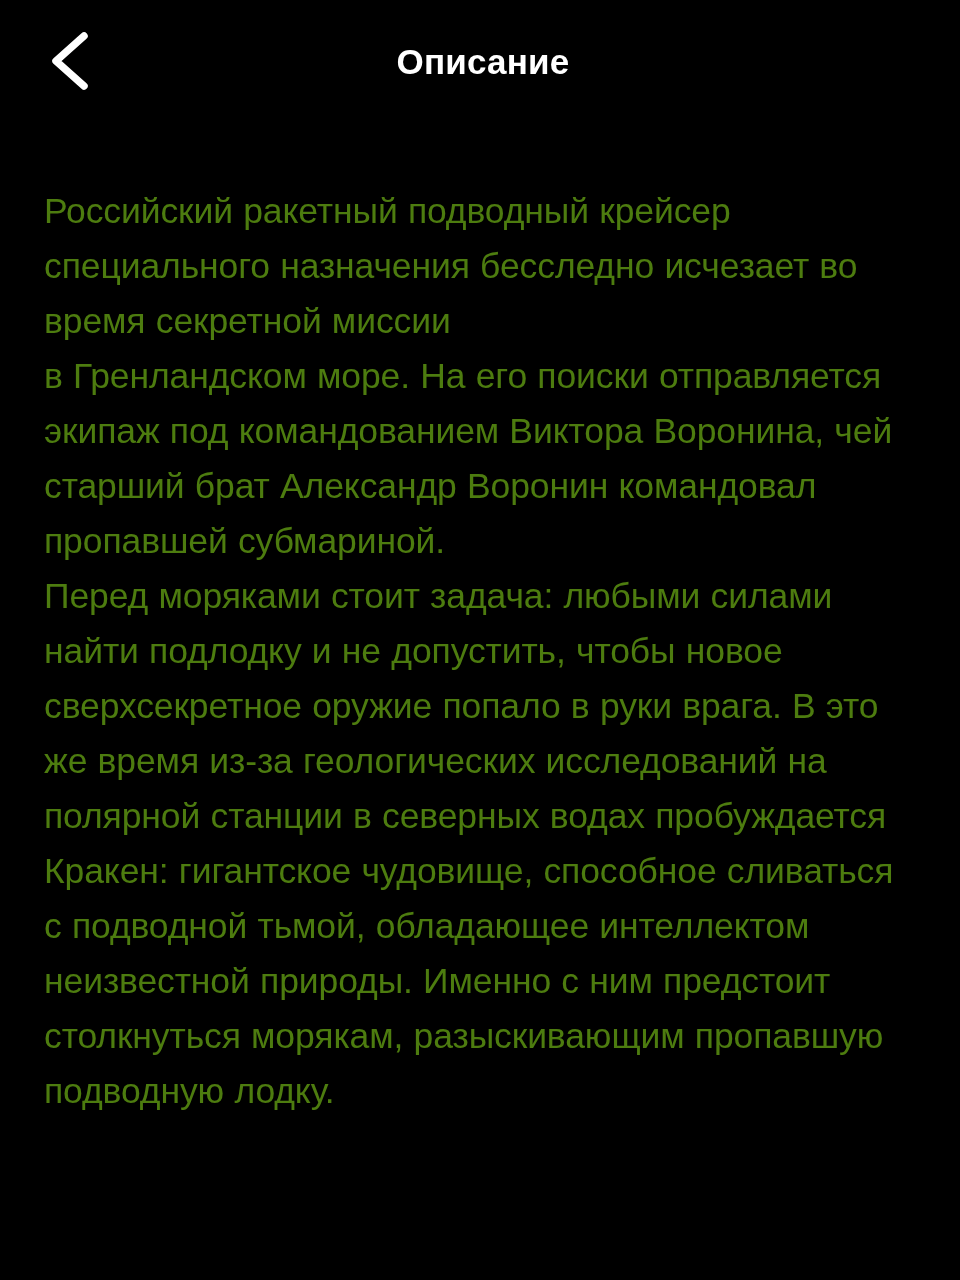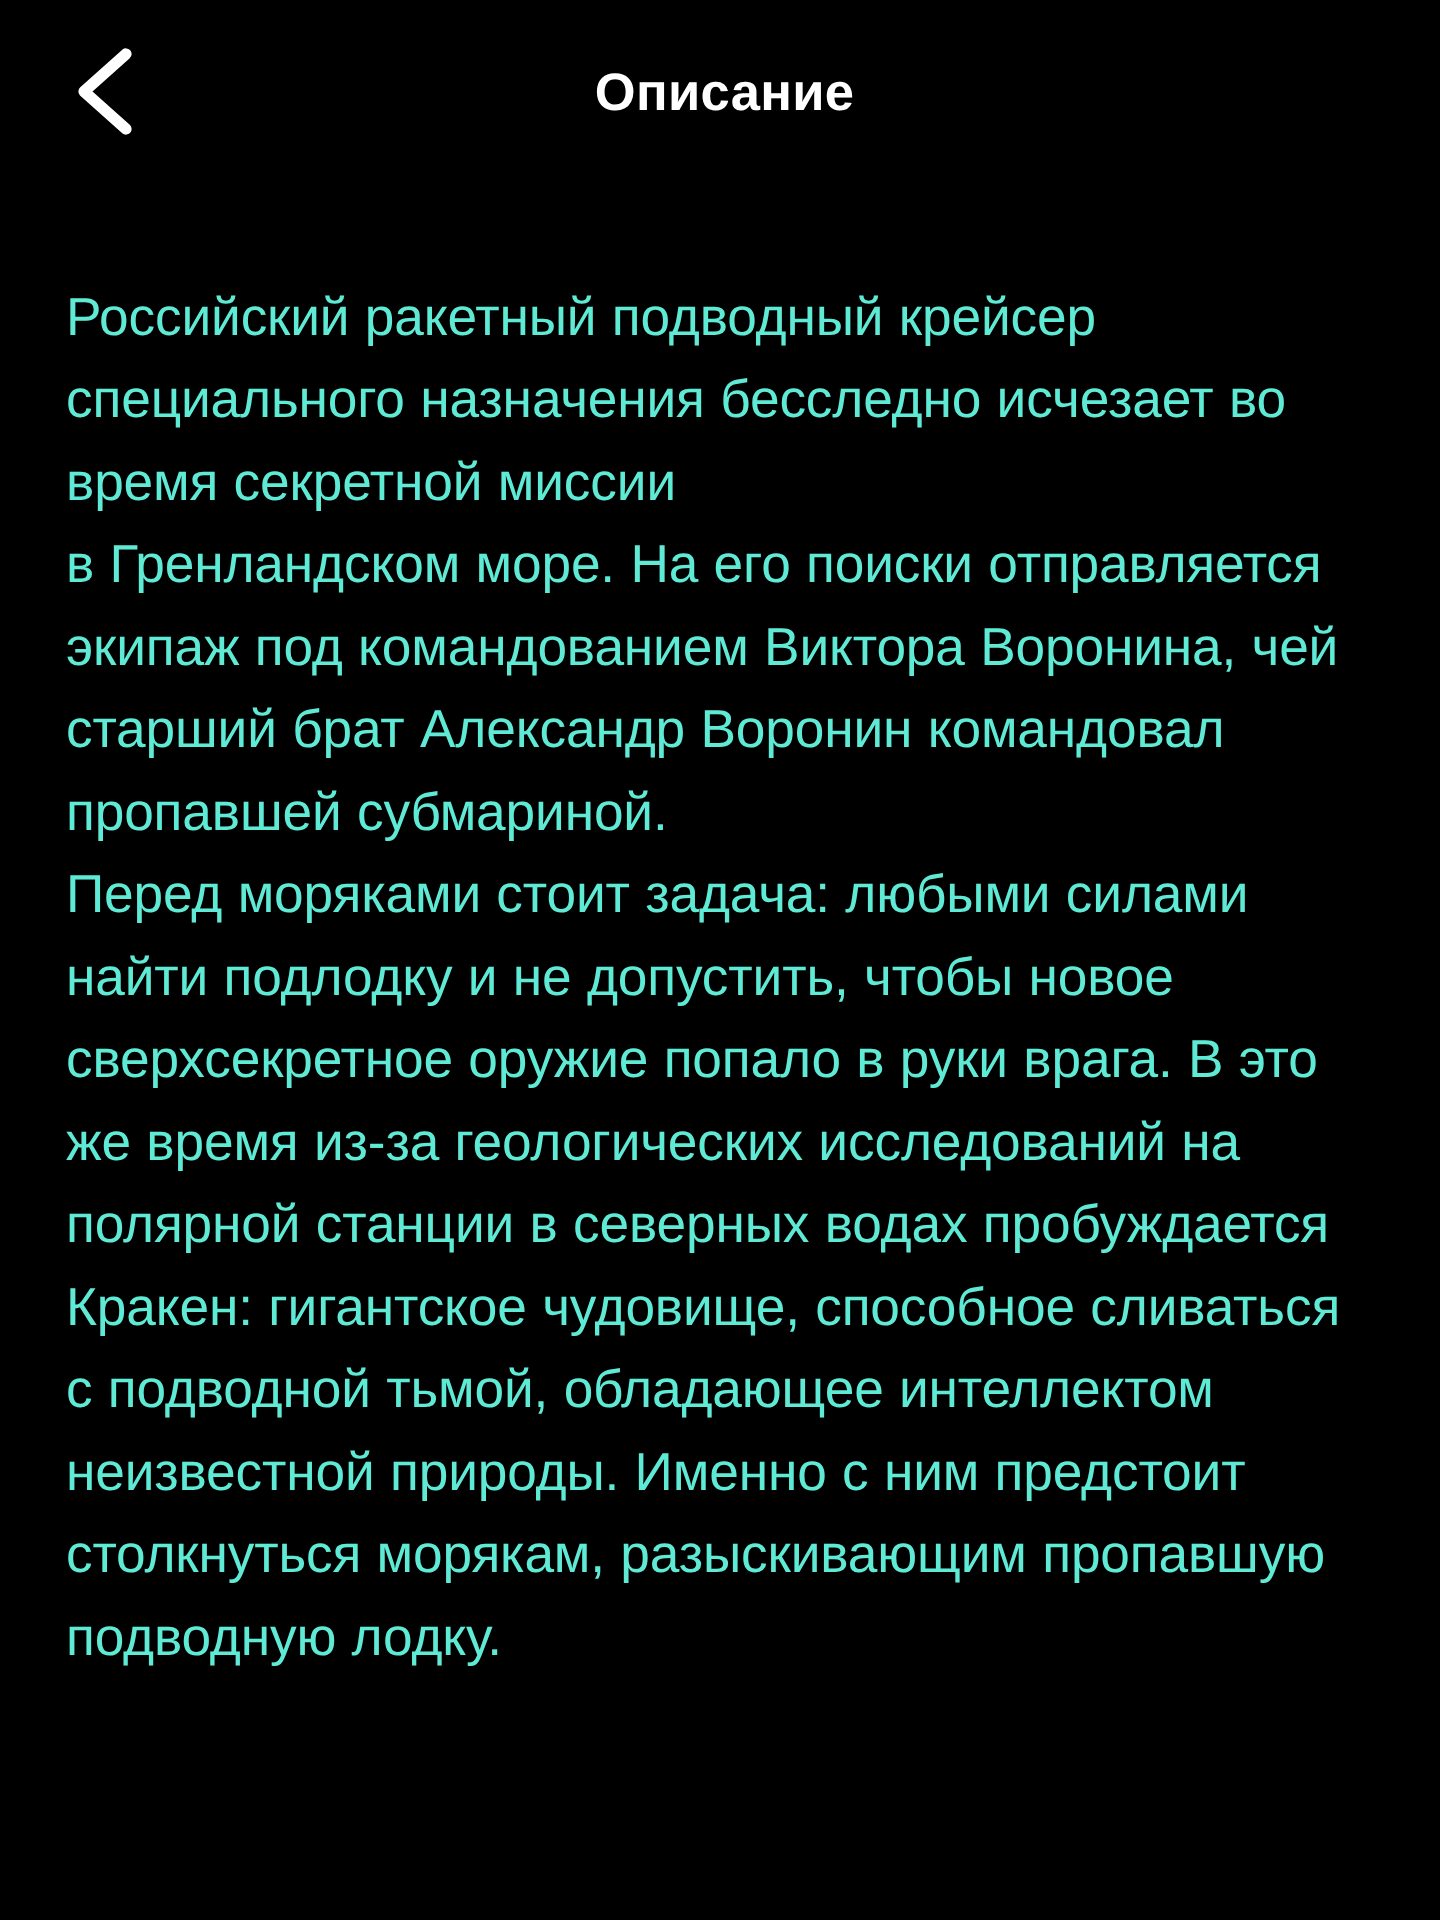--- a/index.html
+++ b/index.html
@@ -70,21 +70,21 @@
   .content {
     flex: 1 1 auto;
     padding: 62px 44px 0 44px;
     box-sizing: border-box;
     overflow: hidden;
   }
 
   .description {
     font-size: 35.5px;
     line-height: 55px;
-    color: #5eead4;
+    color: #4d7c0f;
     font-weight: 400;
     letter-spacing: -0.1px;
     word-spacing: 0.5px;
   }
 
   .description p {
     margin: 0;
     white-space: pre-line;
   }
 </style>

